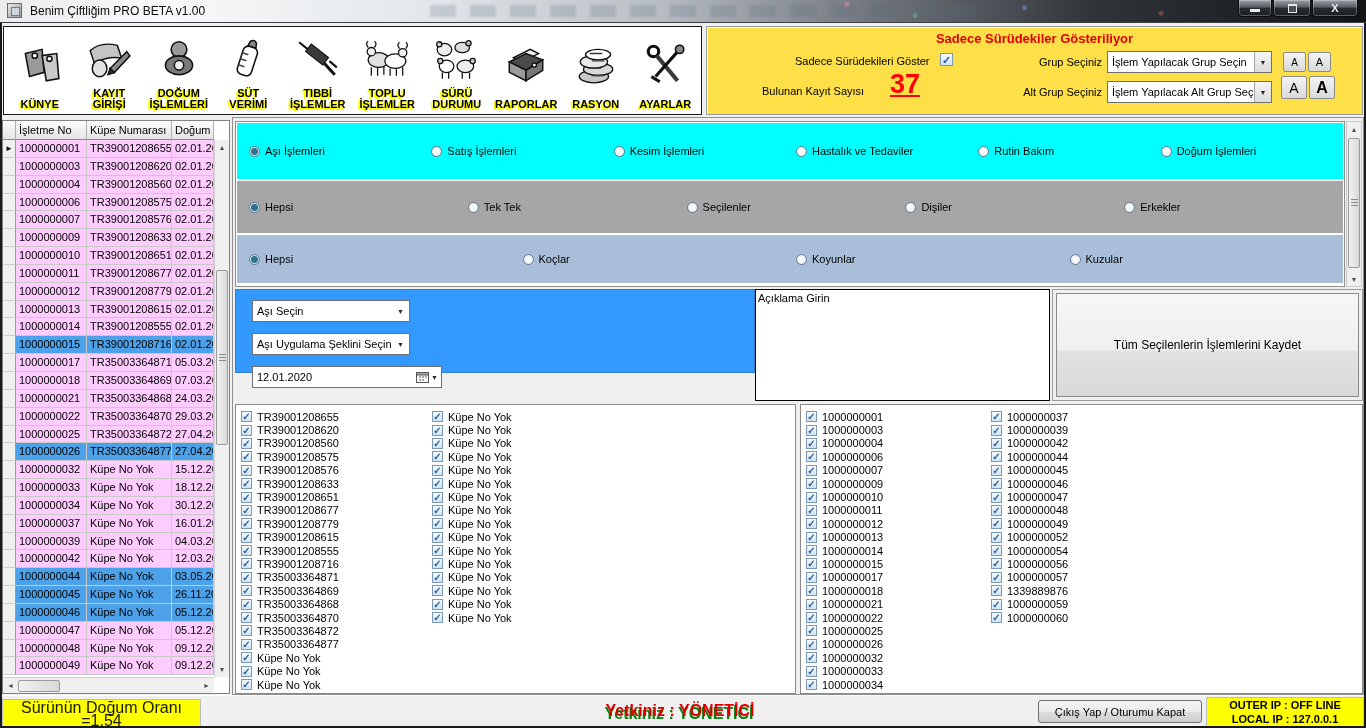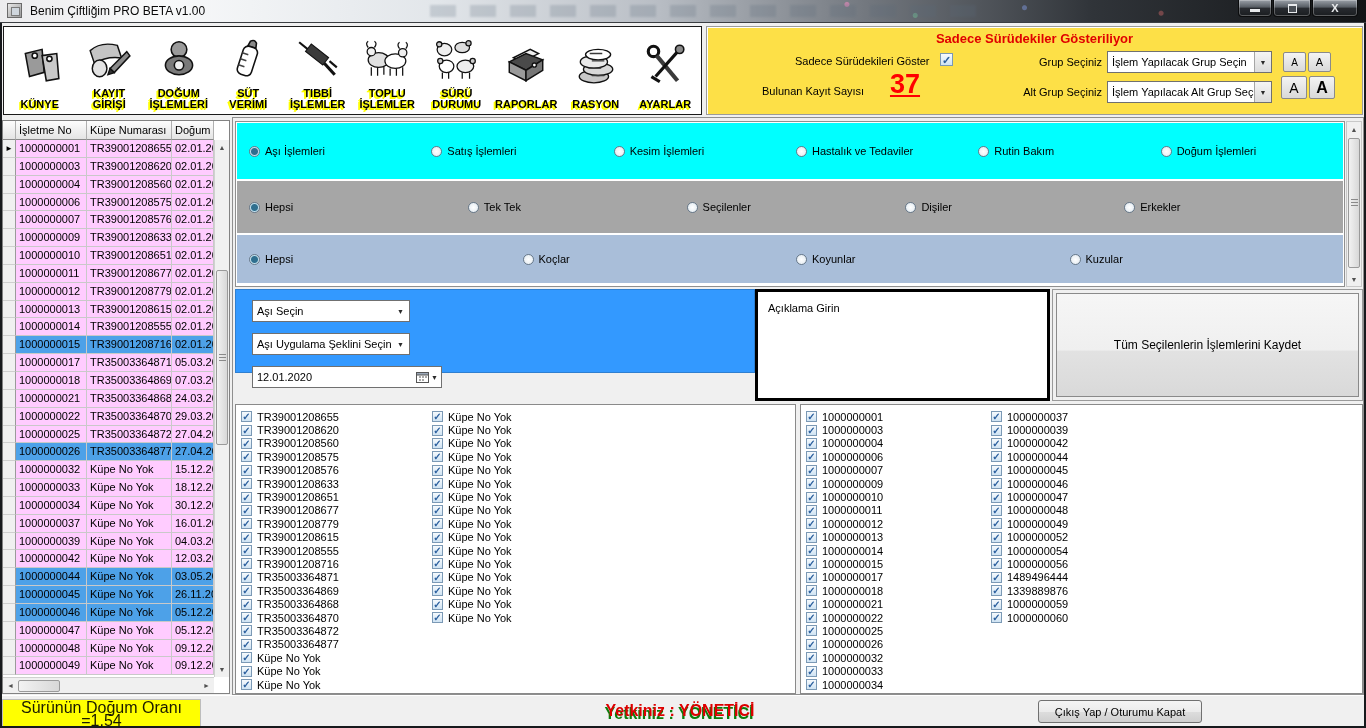--- a/index.html
+++ b/index.html
@@ -83,22 +83,22 @@
   
   .main { position:absolute; left:232px; top:117px; width:1132px; height:578px; border:1px solid #8f8f8f; background:#f0f0f0; }
   .radio-wrap { position:absolute; left:2px; top:3px; width:1110px; height:166px; border:1px solid #8f8f8f; background:#fff; padding:1px; }
   .radio-row { display:flex; align-items:center; padding-left:12px; margin-bottom:2px; }
   .radio-opt { flex:1; display:flex; align-items:center; gap:5px; font-size:11px; color:#000; }
   .radio { width:11px; height:11px; border-radius:50%; border:1px solid #68798a; background:radial-gradient(#ffffff,#dfe8ef); flex:0 0 auto; }
   .radio.on { background:radial-gradient(circle at 50% 50%, #2f6f8f 0 3px, #bfe0ee 4px, #fff 6px); }
   .panel-vscroll { position:absolute; left:1113px; top:3px; width:16px; height:166px; background:#f0f0f0; border:1px solid #c8c8c8; }
 
   .blue-panel { position:absolute; left:2px; top:171px; width:520px; height:84px; background:#3399ff; border:1px solid #2f7fd0; }
-  .desc-box { position:absolute; left:522px; top:171px; width:295px; height:112px; background:#fff; border:3px solid #000000;
-    font-size:11px; color:#000; padding:10px; }
+  .desc-box { position:absolute; left:522px; top:171px; width:295px; height:112px; background:#fff; border:1px solid #000000;
+    font-size:11px; color:#000; padding:2px; }
   .save-wrap { position:absolute; left:819px; top:171px; width:311px; height:112px; border:1px solid #9a9a9a; background:#f0f0f0; padding:3px; }
   .save-btn { width:100%; height:100%; border:1px solid #8a8a8a; background:linear-gradient(#f6f6f6 0%,#efefef 55%,#e2e2e2 56%,#d9d9d9 100%);
     font-size:12px; color:#000; display:flex; align-items:center; justify-content:center; font-family:"Liberation Sans",sans-serif; }
 
   .checklist { position:absolute; top:286px; height:290px; background:#fff; border:1px solid #8a8a8a; }
   .cl-left { left:2px; width:561px; } .cl-right { left:567px; width:563px; }
   .cl-col { position:absolute; top:5px; }
   .cl-item { display:flex; align-items:center; gap:5px; height:13.4px; font-size:11px; color:#000; white-space:nowrap; }
   .cb { width:11px; height:11px; border:1px solid #7b99b5; background:linear-gradient(#f6fafd,#cfe3f3); flex:0 0 auto;
     display:flex; align-items:center; justify-content:center; color:#2b5f9e; font-size:10px; font-weight:bold; line-height:9px; }
@@ -902,21 +902,21 @@
           <div class="cl-item">
             <span class="cb">✓</span>
             <span>1000000054</span>
           </div>
           <div class="cl-item">
             <span class="cb">✓</span>
             <span>1000000056</span>
           </div>
           <div class="cl-item">
             <span class="cb">✓</span>
-            <span>1489496444</span>
+            <span>1000000057</span>
           </div>
           <div class="cl-item">
             <span class="cb">✓</span>
             <span>1339889876</span>
           </div>
           <div class="cl-item">
             <span class="cb">✓</span>
             <span>1000000059</span>
           </div>
           <div class="cl-item">
@@ -927,18 +927,22 @@
     </div>
   </div>
 
   <div class="statusbar">
     <div class="stats-box">
       <div>Sürünün Doğum Oranı =1,54</div>
       <div>Doğumda Ölüm Oranı % 19,15</div>
     </div>
     <div class="perm">Yetkiniz : YÖNETİCİ</div>
     <button class="logout-btn">Çıkış Yap / Oturumu Kapat</button>
+    <div class="ip-box">
+      <div>OUTER IP : OFF LINE</div>
+      <div>LOCAL IP : 127.0.0.1</div>
+    </div>
   </div>
 
   <div class="edge edge-l"></div>
   <div class="edge edge-r"></div>
   <div class="edge edge-b"></div>
 </div>
 
 </body></html>

